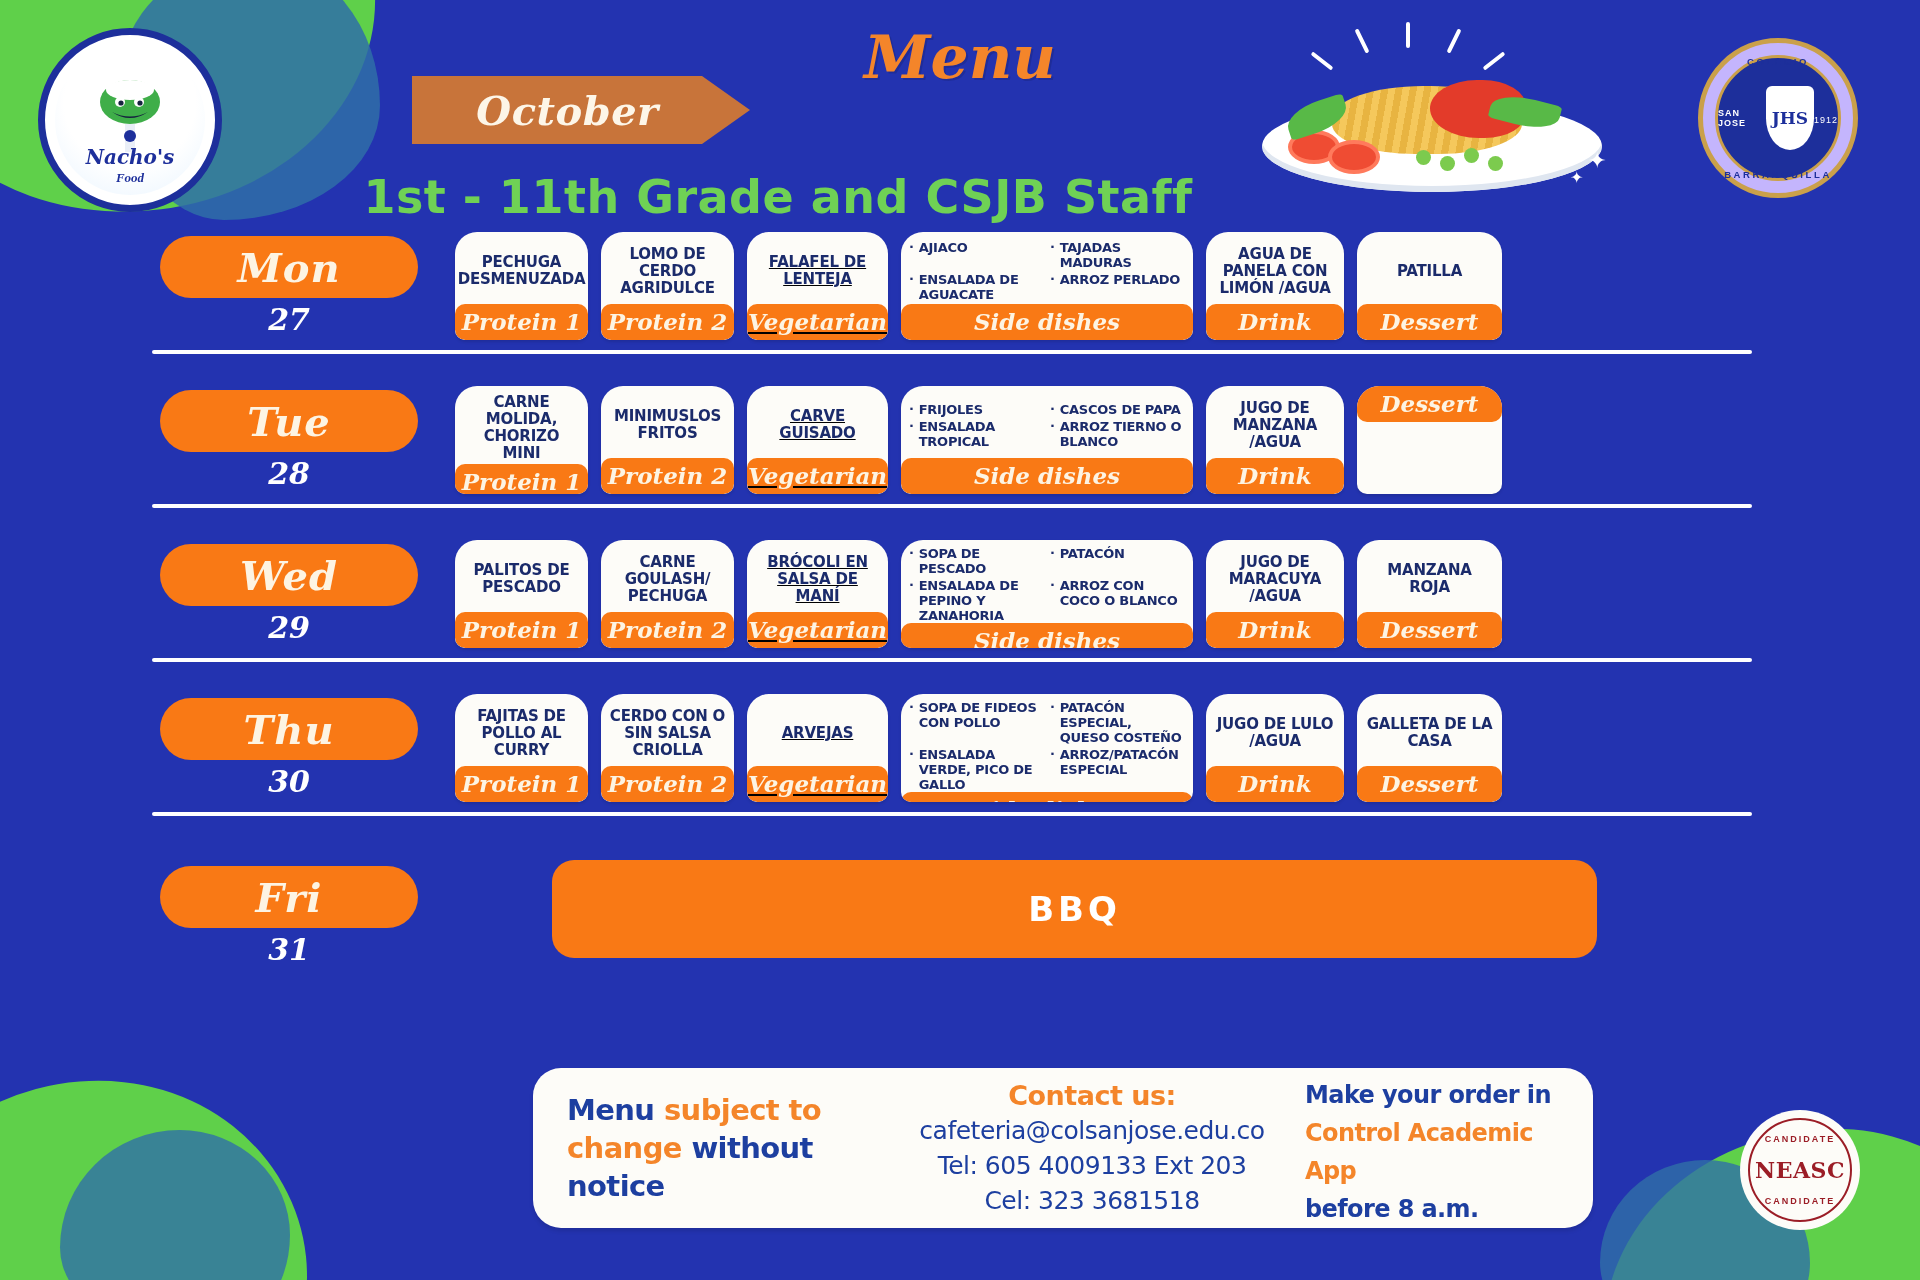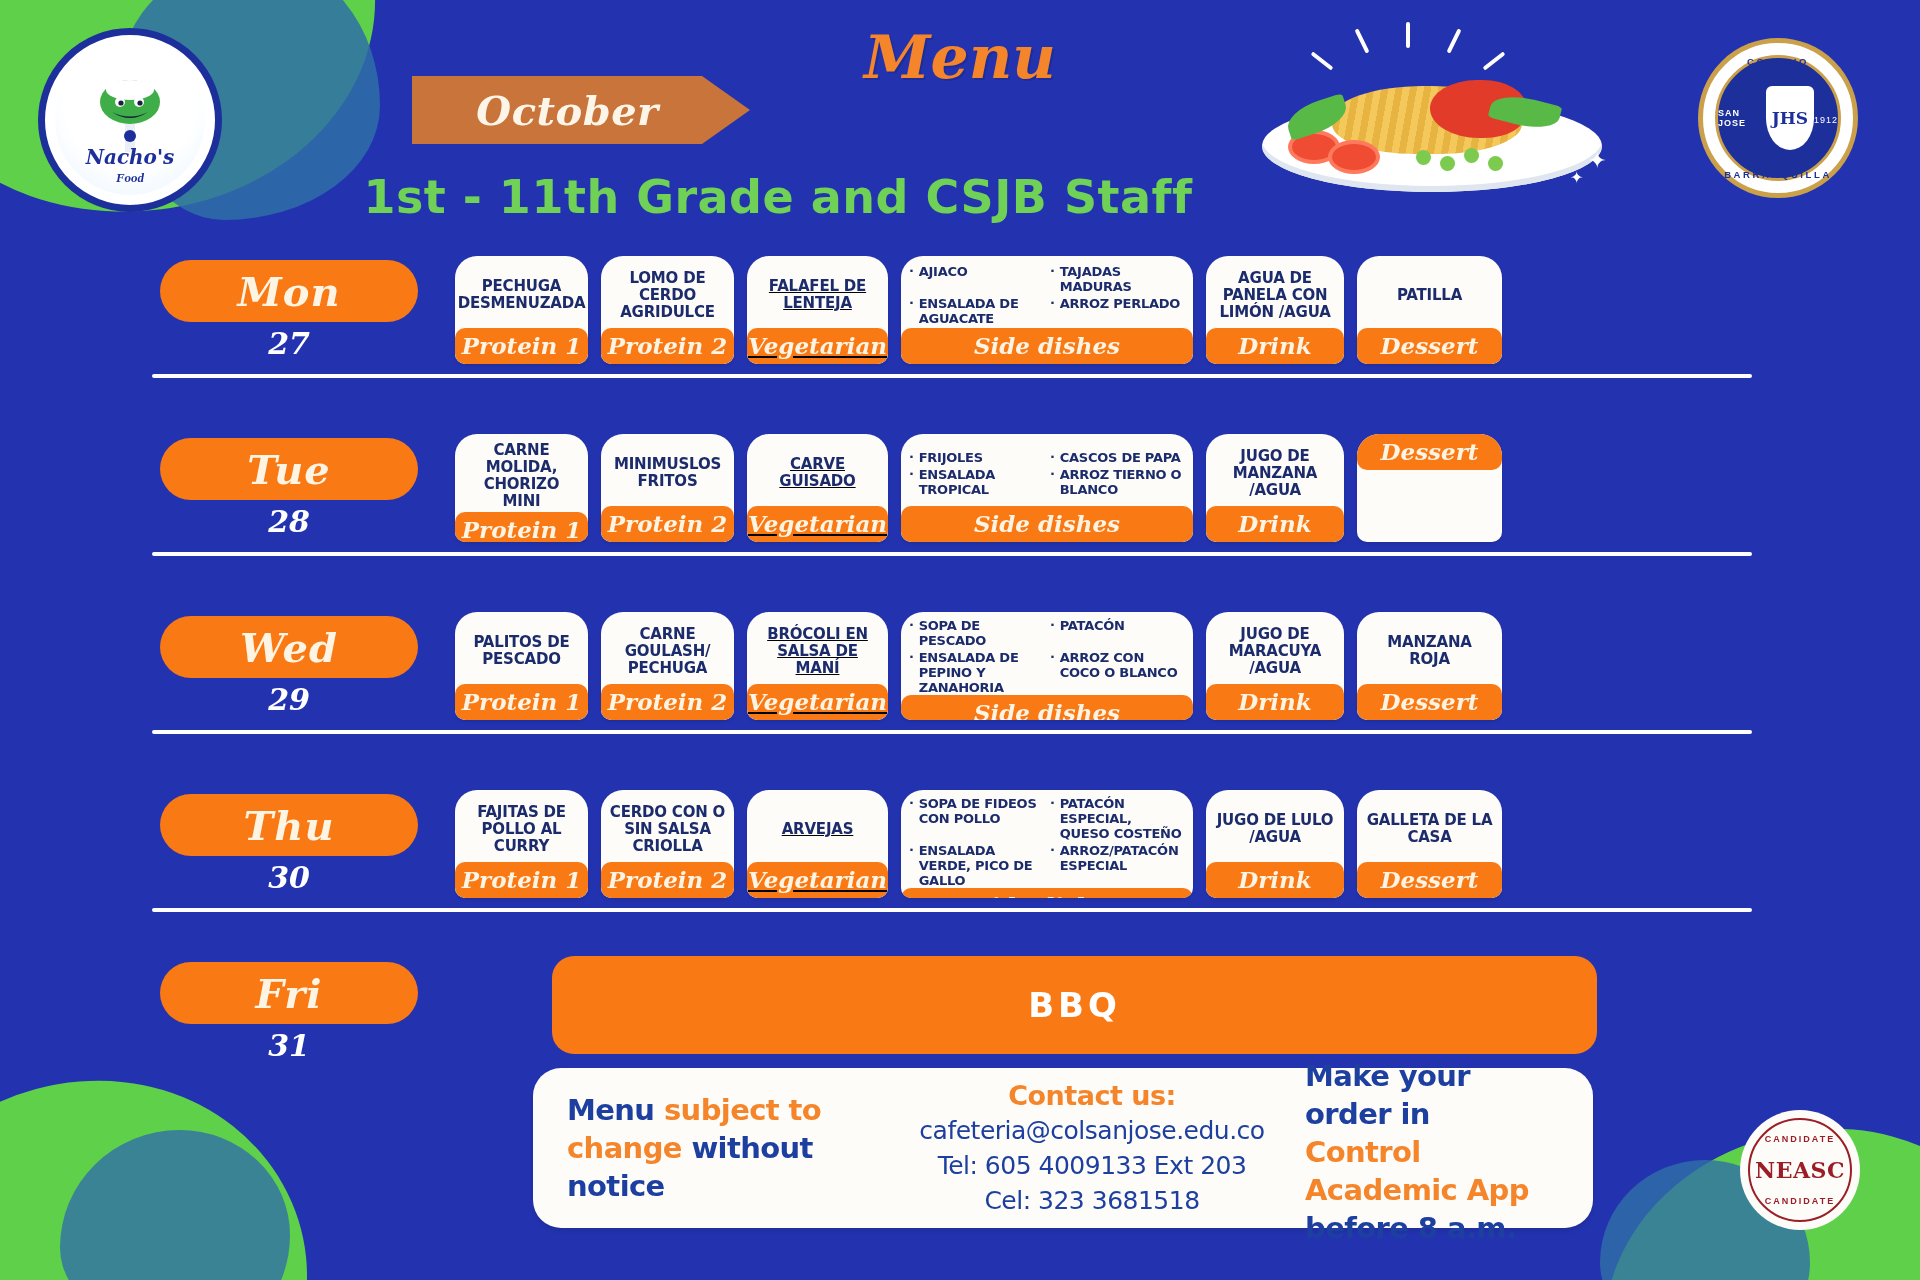--- a/index.html
+++ b/index.html
@@ -169,21 +169,21 @@
     font-family: "DejaVu Sans", sans-serif;
   }
   .ray {
     position: absolute; background: #ffffff;
     width: 4px; height: 26px; border-radius: 2px;
   }
 
   .logo-school {
     position: absolute; top: 38px; right: 62px;
     width: 160px; height: 160px; border-radius: 50%;
-    background: #ffffff;
+    background: #c4b5fd;
     border: 5px solid #caa04a;
     display: flex; align-items: center; justify-content: center;
   }
   .school-inner {
     width: 126px; height: 126px; border-radius: 50%;
     background: #1d2f9b;
     border: 3px solid #caa04a;
     display: flex; align-items: center; justify-content: center;
     flex-direction: row; color: #ffffff;
   }
@@ -200,21 +200,21 @@
     font-size: 9.5px; font-weight: bold; letter-spacing: 2.6px;
     color: #1d2f9b;
   }
   .school-top { top: 13px; }
   .school-bot { bottom: 13px; }
   .school-year { font-size: 9px; margin-top: 3px; letter-spacing: 1px; }
 
   
   .menu { position: absolute; top: 232px; left: 0; width: 1920px; }
 
-  .day-row { position: relative; height: 154px; margin-top: 24px; }
+  .day-row { position: relative; height: 154px; }
 
   .day-pill {
     position: absolute; left: 160px; top: 4px;
     width: 258px; height: 62px;
     background: #f97915; border-radius: 34px;
     display: flex; align-items: center; justify-content: center;
   }
   .day-pill span {
     font-family: "DejaVu Serif", serif;
     font-style: italic; font-weight: bold;
@@ -316,21 +316,21 @@
   }
   .fcol-1 .hl { color: #f4852a; }
   .fcol-2 {
     width: 390px; text-align: center;
     color: #1d3fa0; font-size: 25px; line-height: 35px;
     letter-spacing: -.5px;
   }
   .fcol-2 .contact { color: #f4852a; font-weight: bold; font-size: 27px; }
   .fcol-3 {
     flex: 1; padding-left: 18px;
-    color: #1d3fa0; font-size: 29px; font-weight: bold;
+    color: #1d3fa0; font-size: 24px; font-weight: bold;
     line-height: 38px; letter-spacing: -.6px; margin-top: 8px;
   }
   .fcol-3 .hl { color: #f4852a; }
 
   .neasc {
     position: absolute; right: 60px; bottom: 50px;
     width: 120px; height: 120px; border-radius: 50%;
     background: #fdfcf8;
     display: flex; align-items: center; justify-content: center;
     flex-direction: column;

